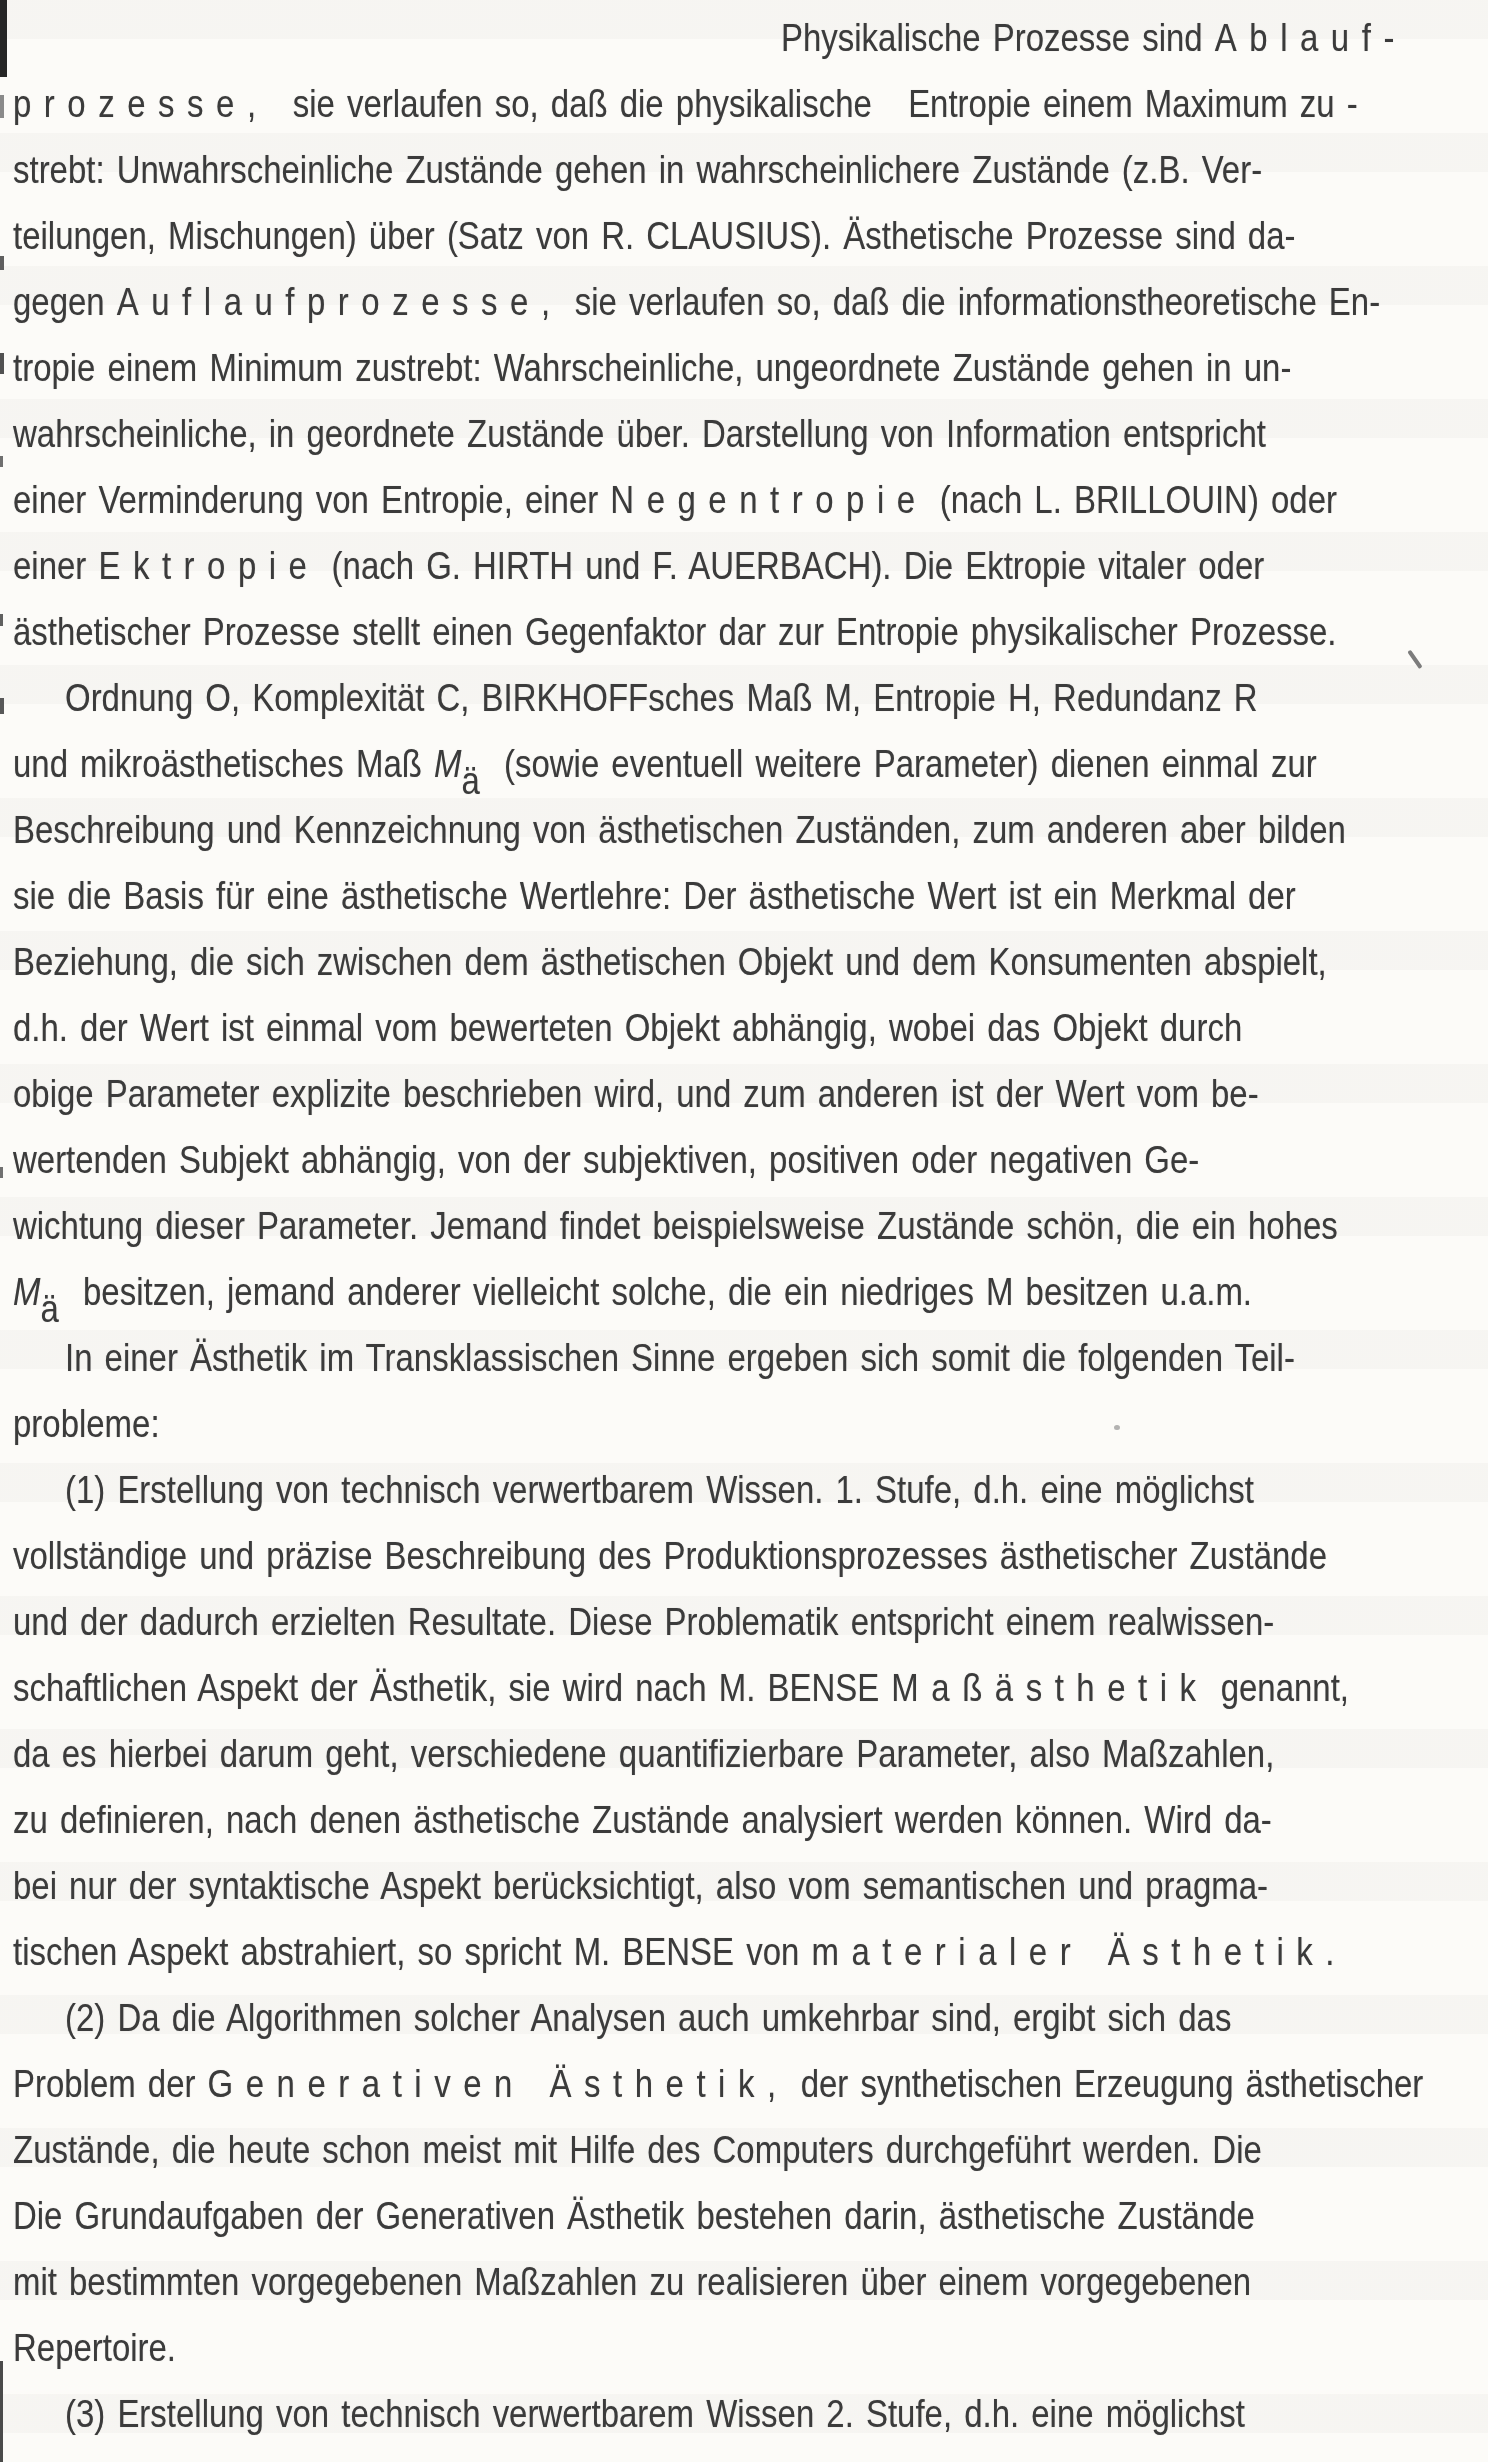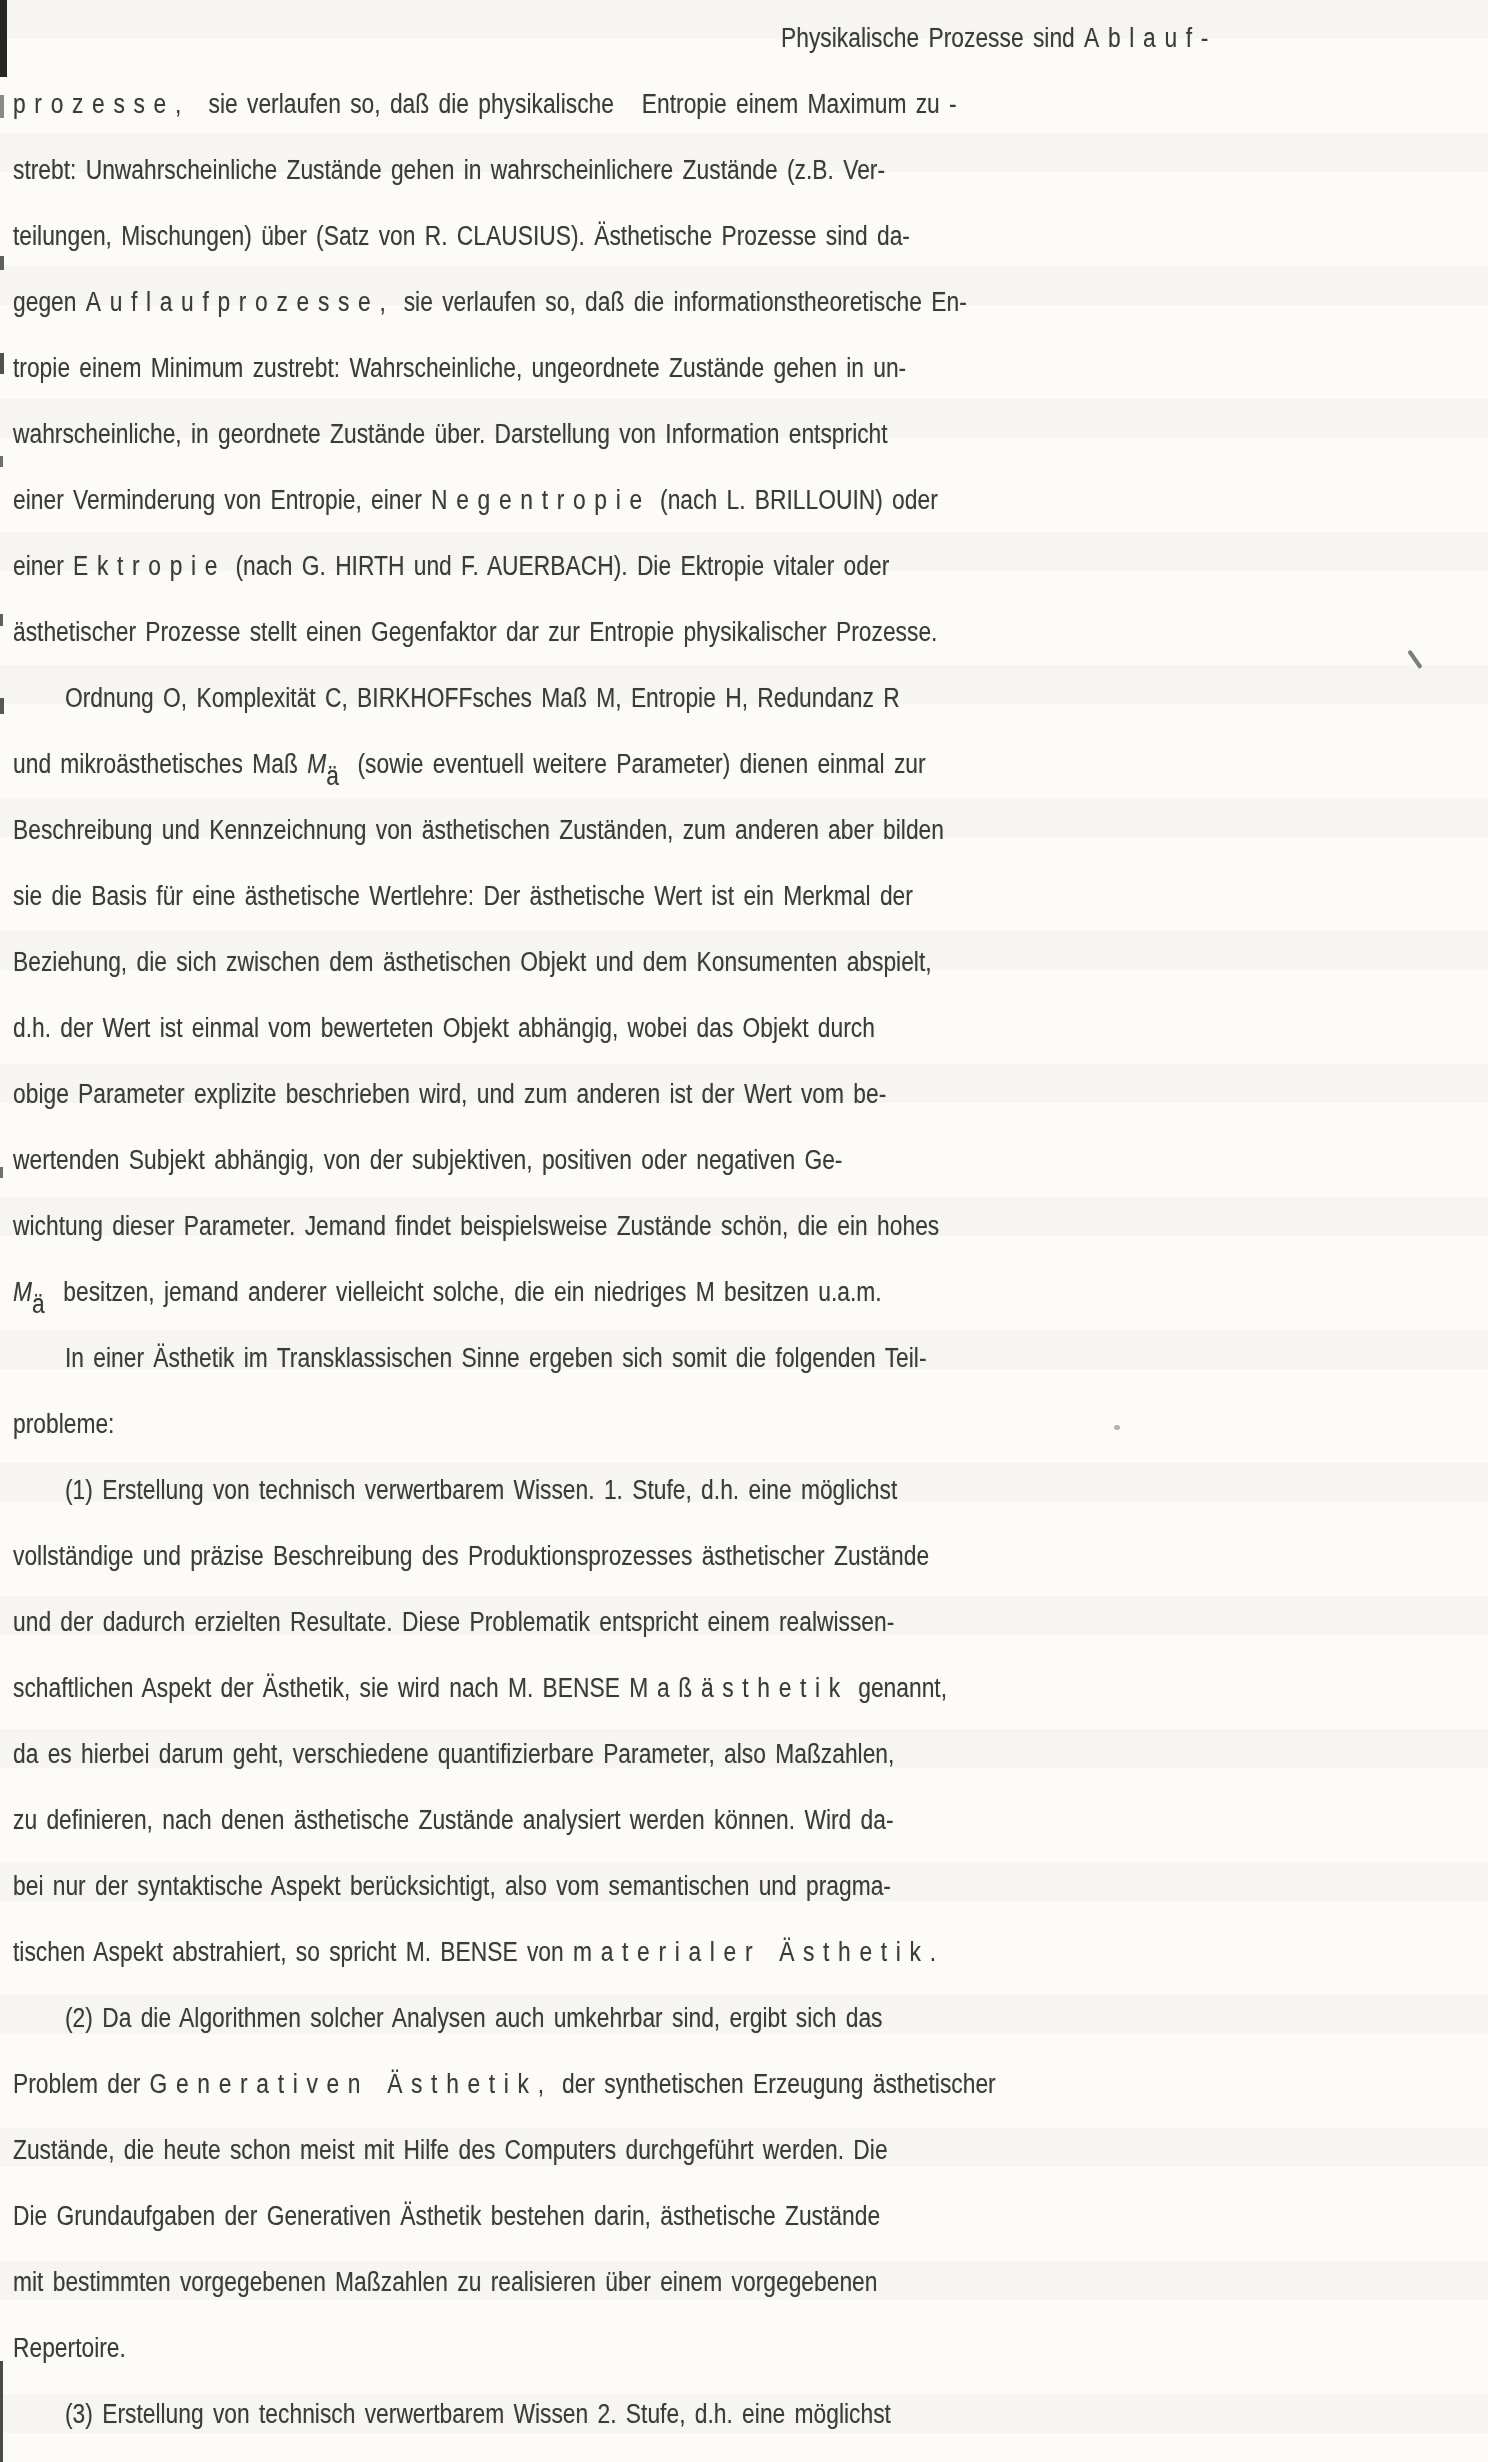--- a/index.html
+++ b/index.html
@@ -16,21 +16,21 @@
     background-color:#fcfbf8;
     background-image:repeating-linear-gradient(
       180deg,
       rgba(148,146,138,0.055) 0px, rgba(148,146,138,0.055) 39px,
       rgba(0,0,0,0) 39px, rgba(0,0,0,0) 133px);
   }
   .text-block{
     position:absolute;
     top:5.3px;left:0;
     width:1232px;
-    font-size:27px;
+    font-size:39px;
     color:#3b3b3b;
     text-shadow:0 0 0.9px rgba(75,75,75,0.40);
   }
   .line{
     height:66px;
     line-height:66px;
     white-space:pre;
     word-spacing:3.5px;
     transform:scaleX(0.845);
     transform-origin:0 50%;

